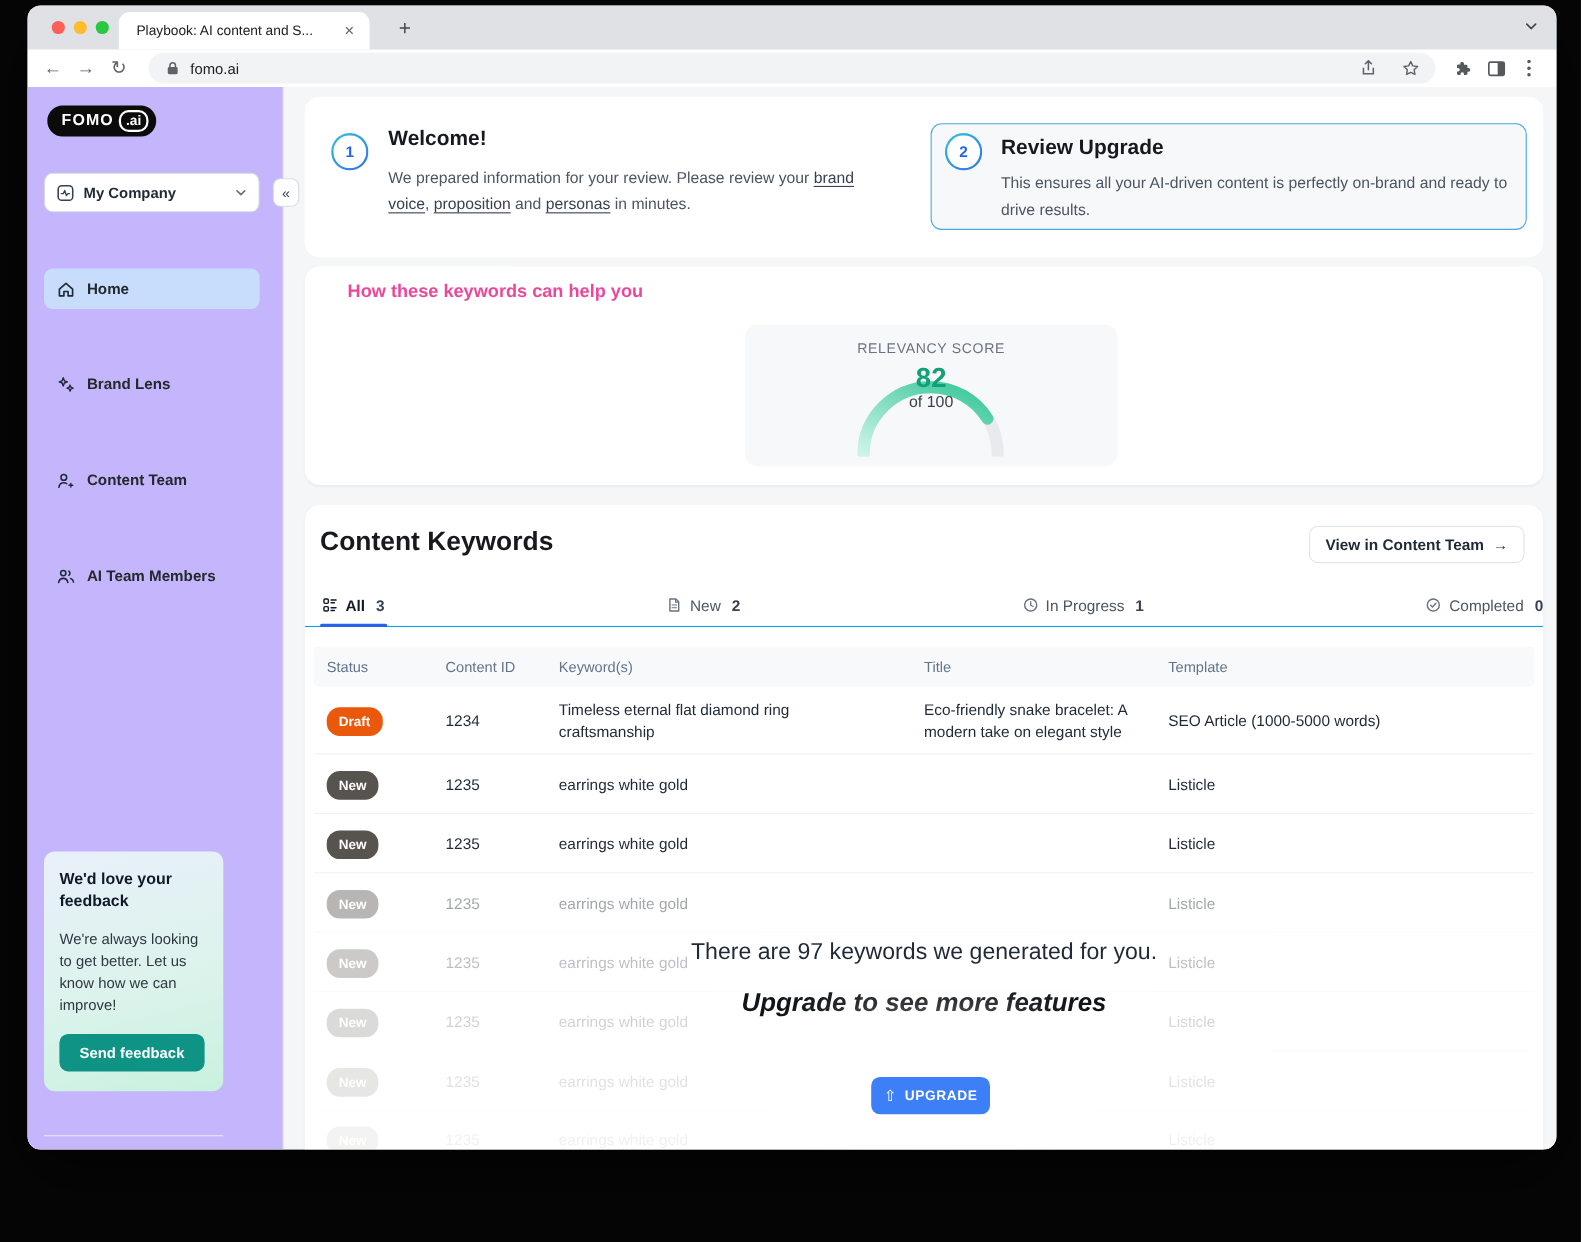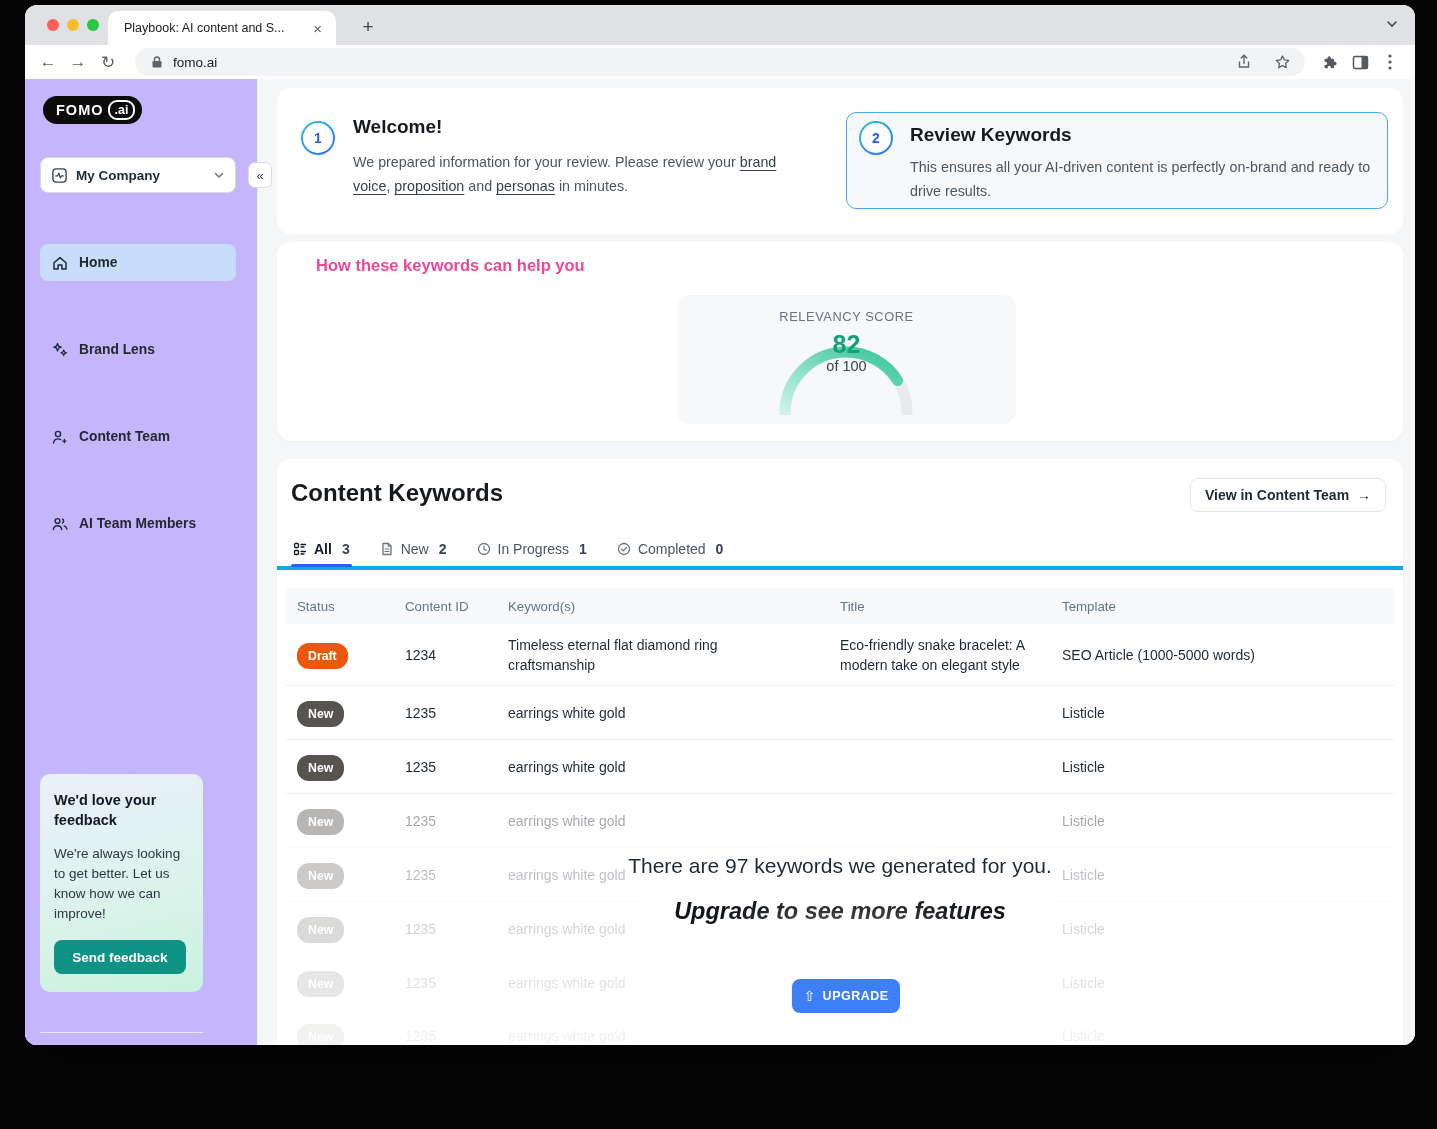--- a/index.html
+++ b/index.html
@@ -96,22 +96,22 @@
   .gauge-of { position:absolute; left:0; top:63px; width:100%; text-align:center; font-size:14.5px; color:#374151; }
   .low-badge { position:absolute; left:138px; top:47px; width:63px; height:38px; background:#f0fdf7;
                border:1.5px solid #35c79b; border-radius:10px; display:flex; align-items:center;
                justify-content:center; font-size:16.5px; font-weight:800; color:#0ea97c; letter-spacing:.5px; }
 
   
   .kw-title { position:absolute; left:14px; top:20px; font-size:24px; font-weight:700; color:#16191d; }
   .view-btn { position:absolute; left:913px; top:19px; width:196px; height:34px; background:#fff;
               border:1px solid #e2e5e9; border-radius:8px; display:flex; align-items:center;
               justify-content:center; gap:8px; font-size:14px; font-weight:600; color:#1f2937; font-family:inherit; }
-  .tabbar { position:absolute; left:0; top:82px; width:100%; height:29px; border-bottom:4px solid #0ea5e9;
-            display:flex; gap:30px; padding-left:16px; }
+  .tabbar { position:absolute; left:0; top:82px; width:100%; height:29px; border-bottom:1px solid #0ea5e9;
+            display:flex; gap:30px; padding-left:16px;justify-content:space-between; }
   .tabitem { display:flex; align-items:center; gap:7px; font-size:14px; color:#4b5563; padding-bottom:10px; position:relative; }
   .tabitem .cnt { font-weight:700; margin-left:3px; color:#374151; }
   .tabitem.active { color:#111827; font-weight:700; }
   .tabitem.active::after { content:""; position:absolute; left:-2px; right:-2px; bottom:-1px; height:3px;
                            background:#2563eb; border-radius:2px; }
   .thead { position:absolute; left:8px; top:129px; width:1110px; height:36px; background:#f8f9fa;
            border-radius:4px; }
   .col { position:absolute; top:0; height:100%; display:flex; align-items:center; font-size:13.3px; color:#64748b; }
   .col.c-status{left:12px}.col.c-id{left:120px}.col.c-kw{left:223px}.col.c-title{left:555px}.col.c-tpl{left:777px}
   .tbody { position:absolute; left:8px; top:165px; width:1110px; }
@@ -272,21 +272,21 @@
         <div class="step-circle step1-circle">
             <span>1</span>
           </div>
         <div class="step1-title">Welcome!</div>
         <div class="step1-body"><span>We prepared information for your review. Please review your </span><a href="#">brand voice</a><span>, </span><a href="#">proposition</a><span> and </span><a href="#">personas</a><span> in minutes.</span></div>
 
         <div class="step2-card">
           <div class="step-circle step2-circle">
               <span>2</span>
             </div>
-          <div class="step2-title">Review Keywords</div>
+          <div class="step2-title">Review Upgrade</div>
           <div class="step2-body">This ensures all your AI-driven content is perfectly on-brand and ready to drive results.</div>
         </div>
       </div>
 
       <div class="panel metrics">
         <div class="metrics-title">How these keywords can help you</div>
 
 
         <div class="metric-card c2">
           <div class="metric-label">RELEVANCY SCORE</div>

